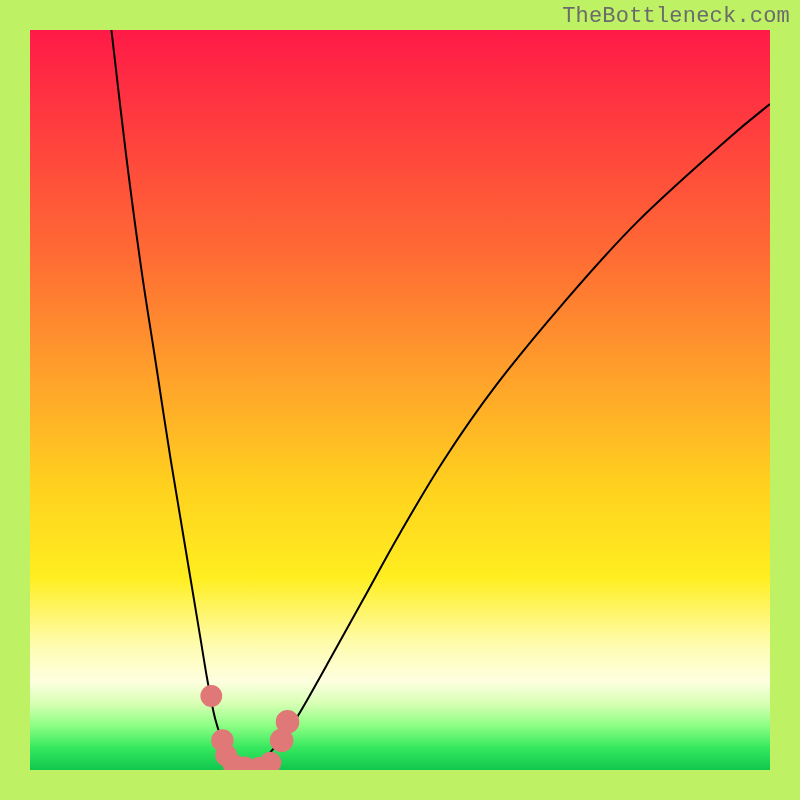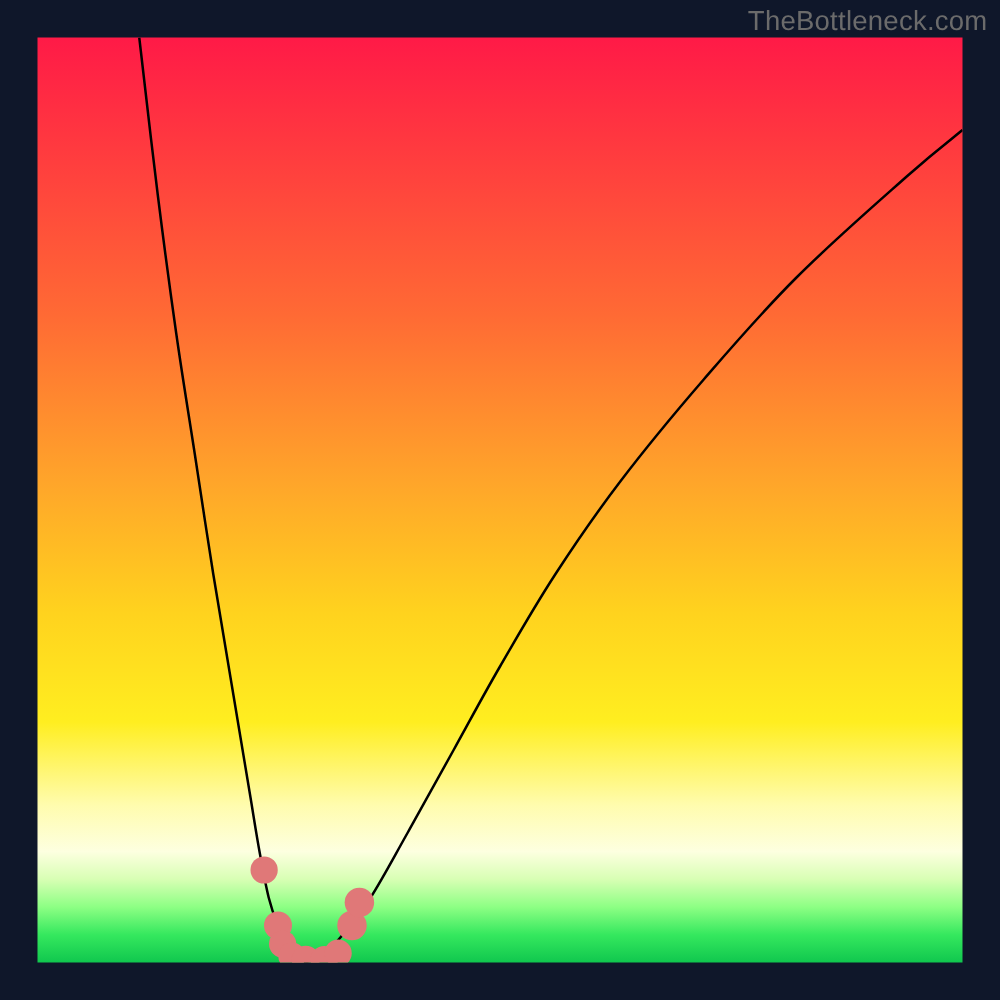--- a/index.html
+++ b/index.html
@@ -10,21 +10,22 @@
     overflow: hidden;
     background: #000;
     font-family: Arial, Helvetica, sans-serif;
   }
   .frame {
     position: absolute;
     top: 0;
     left: 0;
     width: 800px;
     height: 800px;
-    background: #0f172a;
+    background: #bef264;
+    font-family: Liberation Mono, monospace;
   }
   .plot {
     position: absolute;
     top: 30px;
     left: 30px;
     width: 740px;
     height: 740px;
     
     background: linear-gradient(
       to bottom,

